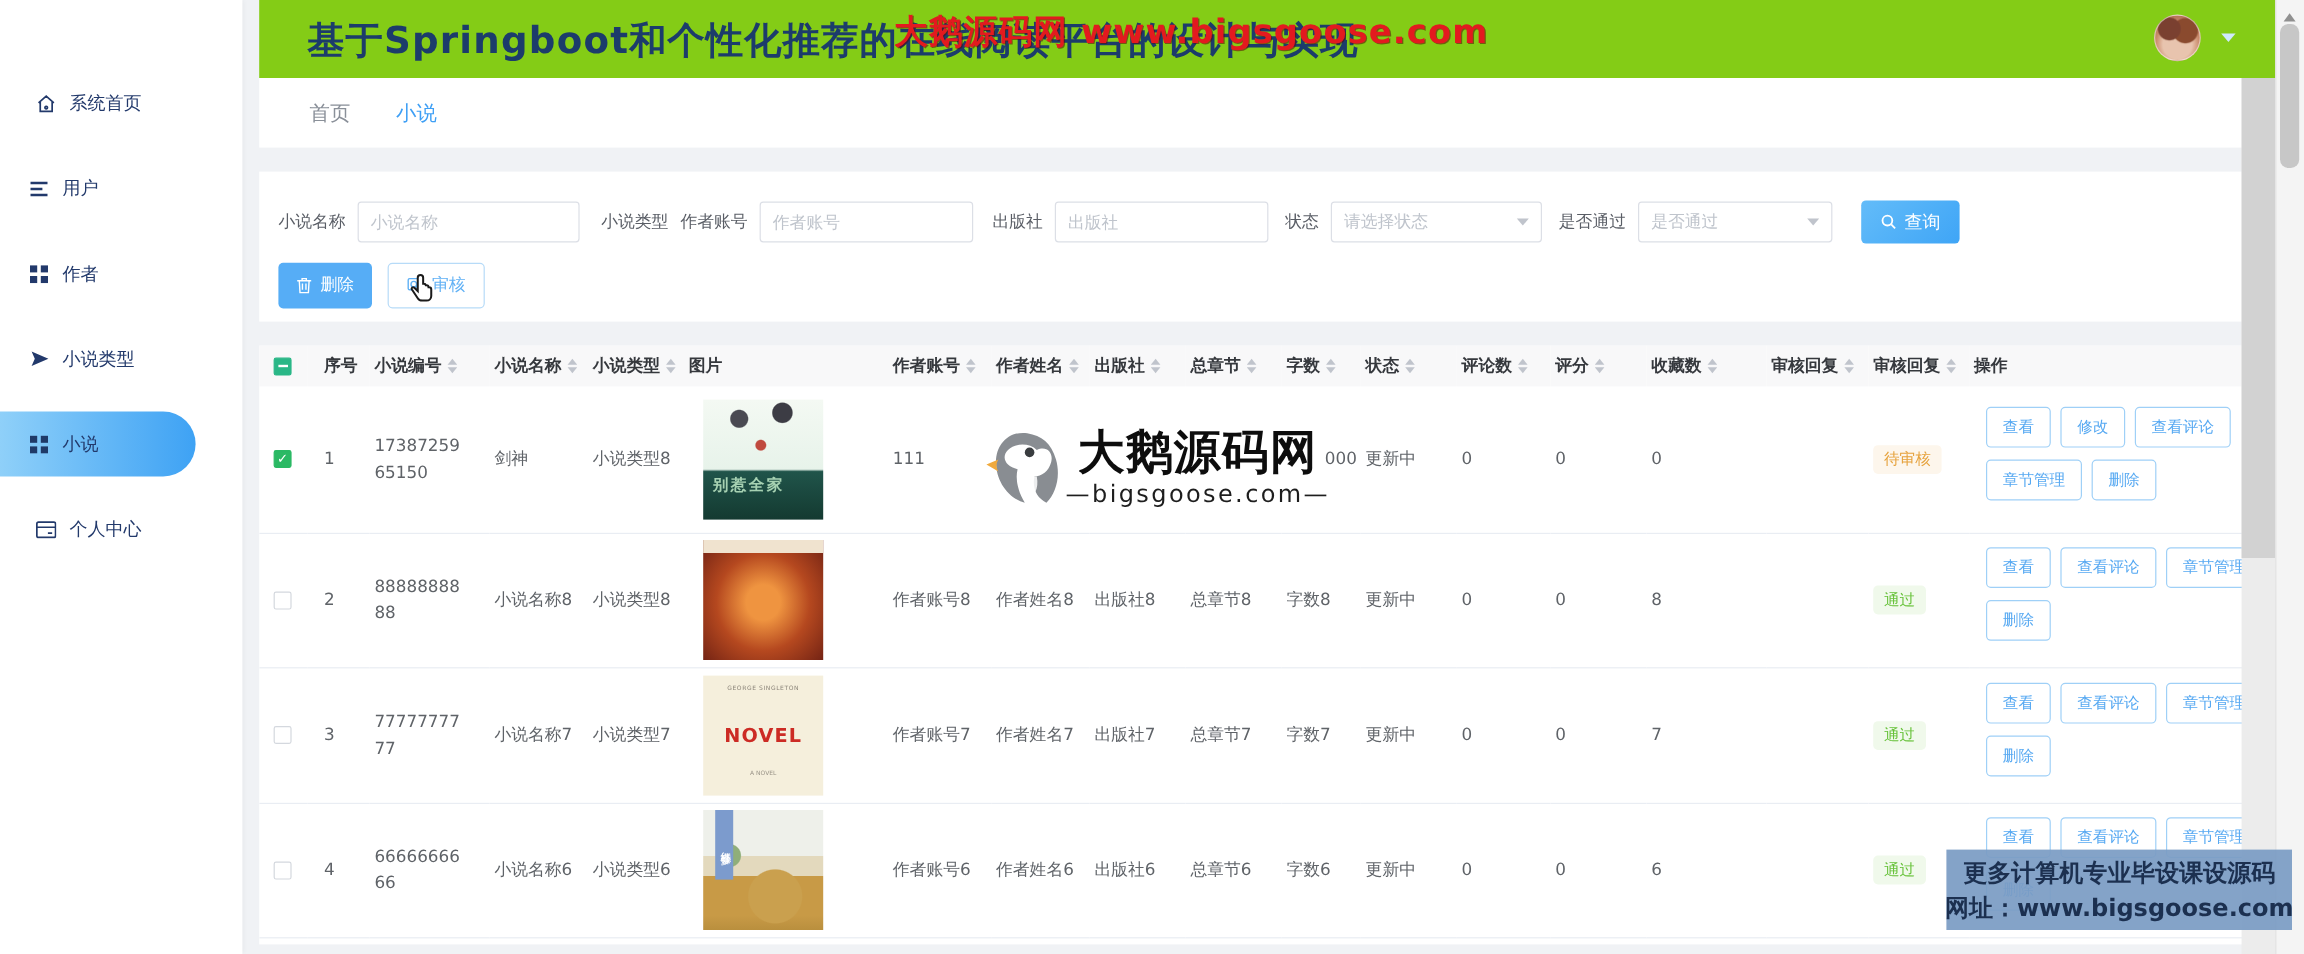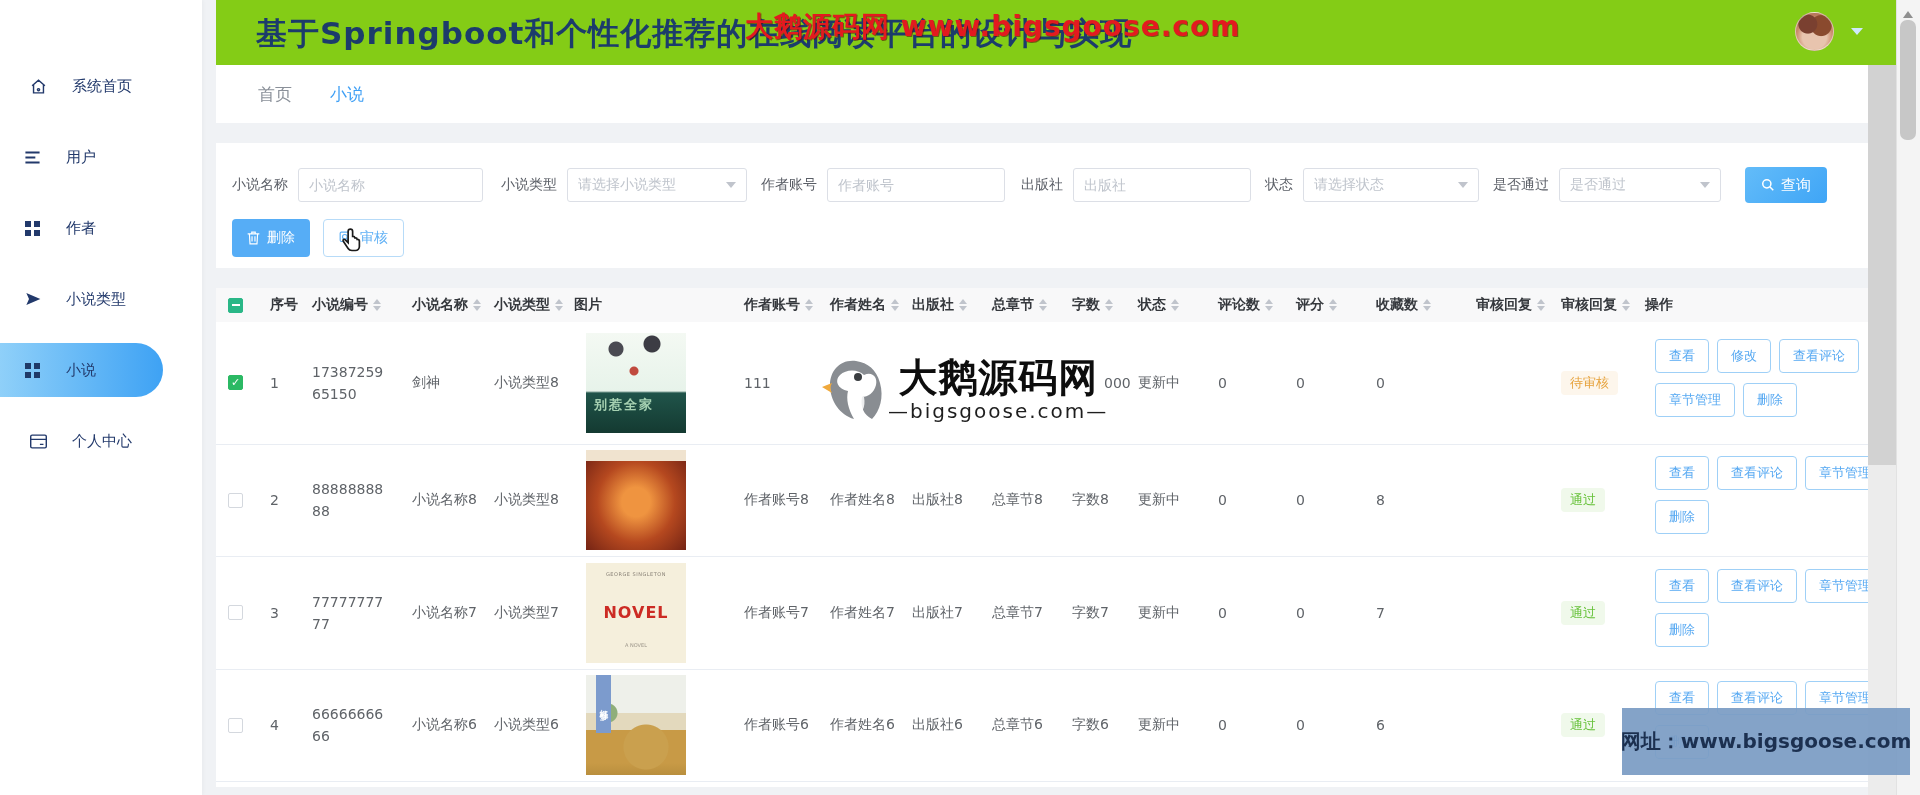--- a/index.html
+++ b/index.html
@@ -1,21 +1,21 @@
 <!DOCTYPE html>
 <html><head>
 <meta charset="utf-8">
 <style>
   * { margin:0; padding:0; box-sizing:border-box; }
   html,body { width:1920px; height:795px; overflow:hidden; }
   body { background:#f0f2f5; font-family:"DejaVu Sans","Liberation Sans",sans-serif; position:relative; }
 
   
   .sidebar { position:absolute; left:0; top:0; width:202px; height:795px; background:#fff; box-shadow:1px 0 4px rgba(0,0,0,.04); z-index:5; }
-  .side-item { display:flex; align-items:center; height:54px; padding-left:30px; gap:25px; color:#22396b; font-size:15px; cursor:pointer; }
+  .side-item { display:flex; align-items:center; height:54px; padding-left:30px; gap:11px; color:#22396b; font-size:15px; cursor:pointer; }
   .side-item.sub { padding-left:24px; }
   .side-item .ic { width:17px; height:17px; flex:0 0 17px; display:flex; align-items:center; justify-content:center; }
   .side-item.active { width:163px; border-radius:0 30px 30px 0; background:linear-gradient(90deg,#8fd0f9,#3ea2f4); }
   .mt1{margin-top:59px;} .mt2{margin-top:17px;} 
 
   
   .banner { position:absolute; left:216px; top:0; width:1684px; height:65px; background:#84cc16; }
   .banner h1 { font-size:31px; font-weight:bold; color:#1c3c6b; padding:13px 0 0 40px; letter-spacing:1px; white-space:nowrap; }
   .wm-red { position:absolute; left:745px; top:8px; font-size:28px; font-weight:900; color:#e31a1f; white-space:nowrap; text-shadow:1px 1px 0 rgba(90,10,10,.55); z-index:9; letter-spacing:1px; }
   .avatar { position:absolute; left:1795px; top:12px; width:39px; height:39px; border-radius:50%; z-index:6; cursor:pointer;
@@ -181,24 +181,20 @@
 <div class="navbar">
   <span class="nav-tab">首页</span>
   <span class="nav-tab active">小说</span>
 </div>
 
 <div class="filter-panel">
   <div class="filter-row">
     <span class="f-label">小说名称</span>
     <input class="f-input w185" placeholder="小说名称" style="">
     <span class="f-label">小说类型</span>
-    <div class="f-select w180">
-      <span>请选择小说类型</span>
-      <span class="chev"></span>
-    </div>
     <span class="f-label">作者账号</span>
     <input class="f-input w178s" placeholder="作者账号" style="">
     <span class="f-label">出版社</span>
     <input class="f-input w178" placeholder="出版社" style="">
     <span class="f-label">状态</span>
     <div class="f-select w176">
       <span>请选择状态</span>
       <span class="chev"></span>
     </div>
     <span class="f-label">是否通过</span>
@@ -499,20 +495,21 @@
       <path d="M34 44 C38 52 38 58 36 64 C44 62 48 54 46 44 Z" fill="#ffffff" opacity="0.85"></path>
     </svg>
   </span>
   <span class="gtx">
     <span class="g1">大鹅源码网</span>
     <span class="g2">—bigsgoose.com—</span>
   </span>
 </div>
 
 <div class="promo">
+  <span>更多计算机专业毕设课设源码</span>
   <span>网址：www.bigsgoose.com</span>
 </div>
 
 <div class="inner-scroll">
     <div class="inner-thumb"></div>
   </div>
 <div class="win-scroll">
   <div class="win-arrow"></div>
   <div class="win-thumb"></div>
 </div>

